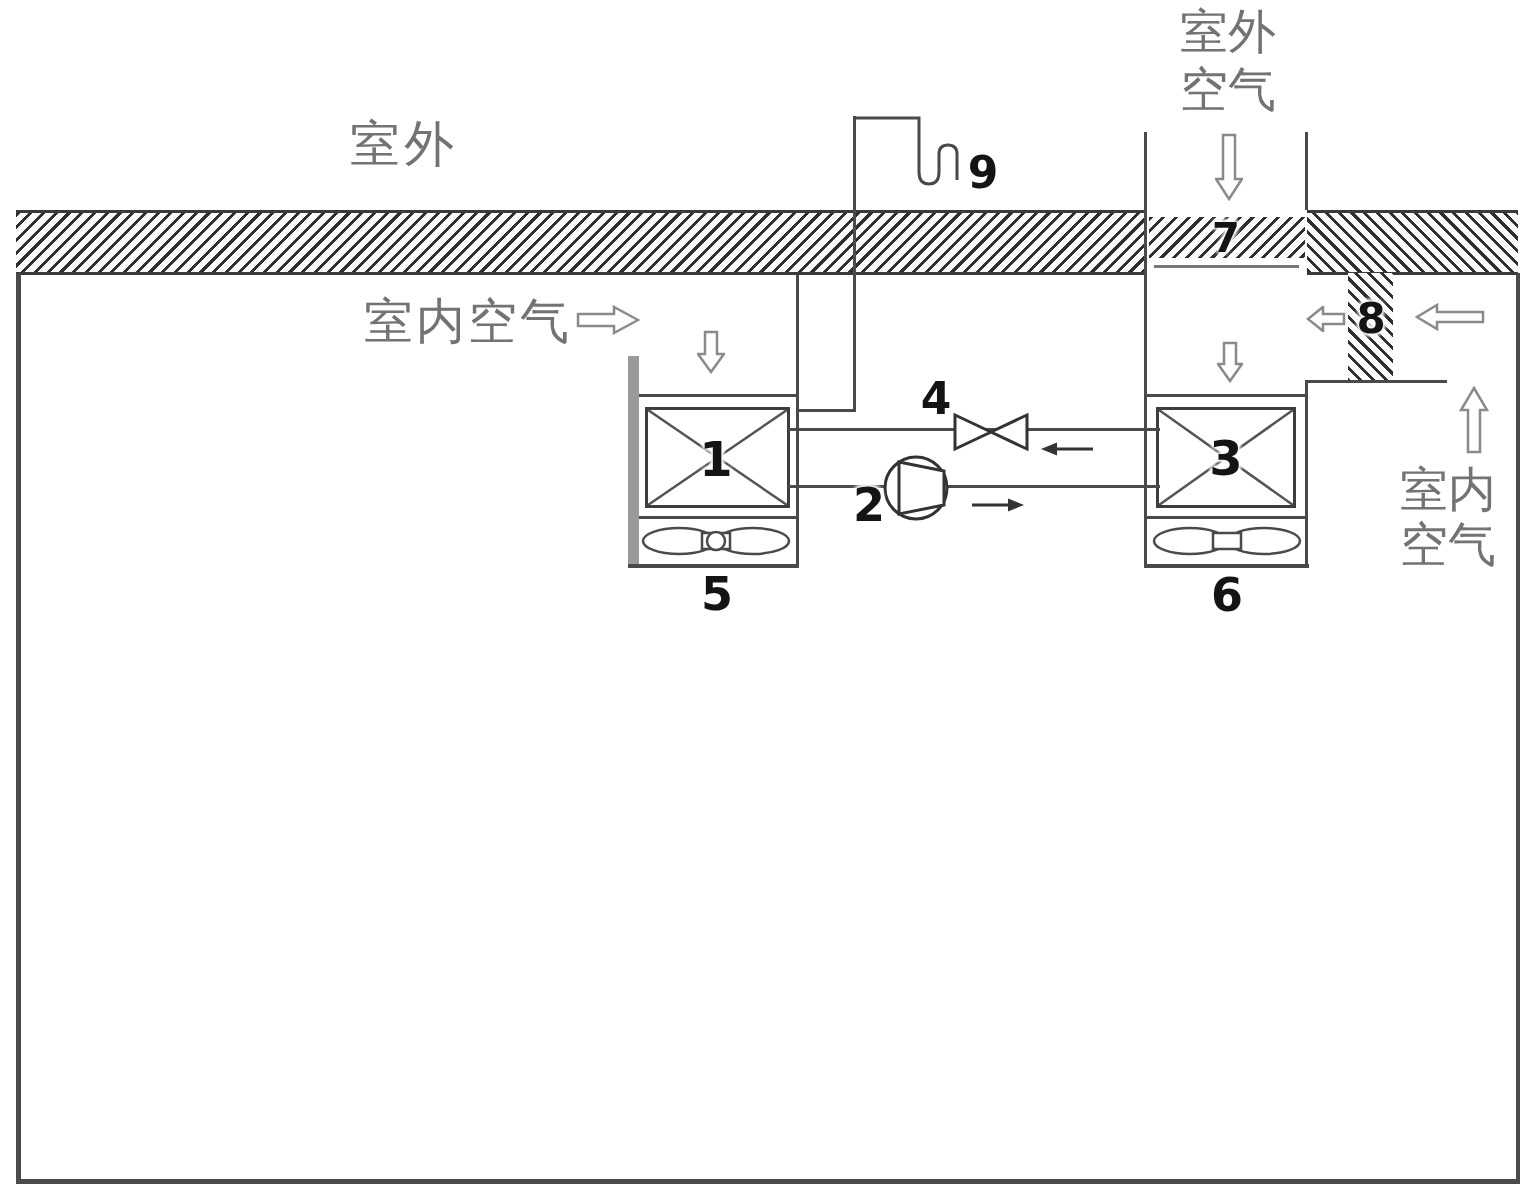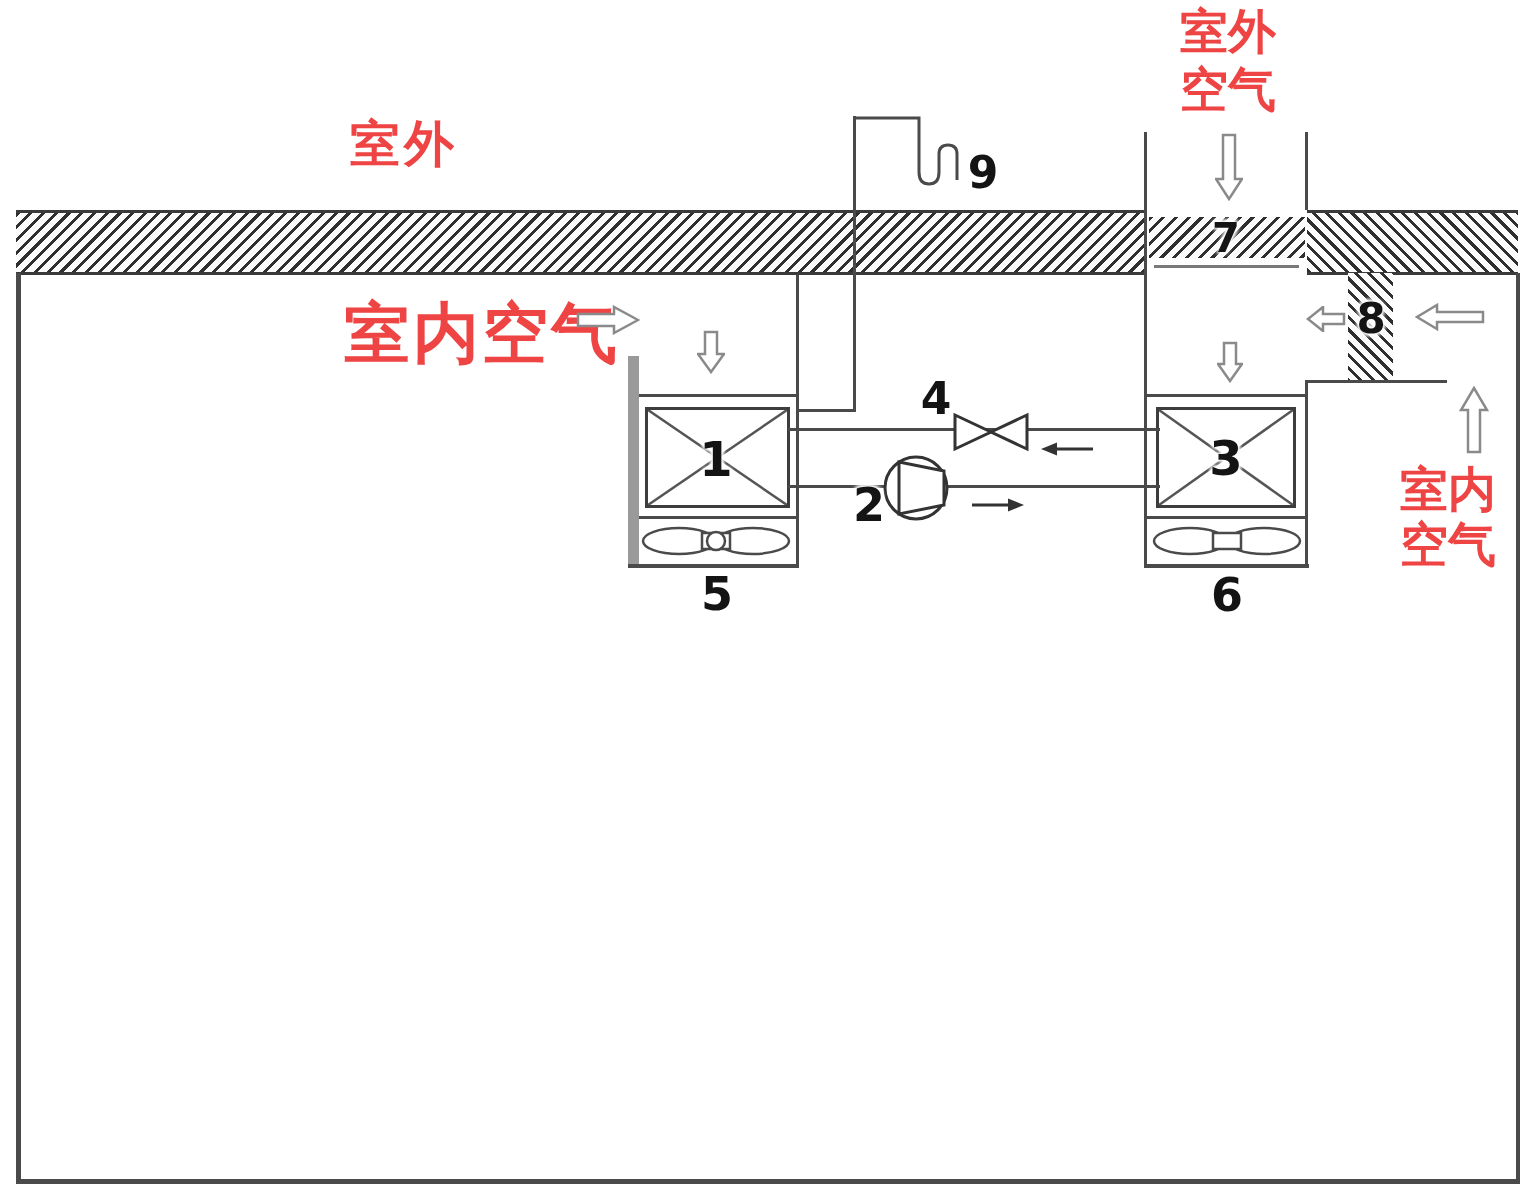--- a/index.html
+++ b/index.html
@@ -6,36 +6,36 @@
   #canvas{position:relative;width:1535px;height:1200px;background:#ffffff;overflow:hidden;
           font-family:"DejaVu Sans","Liberation Sans",sans-serif;}
   .abs{position:absolute;}
   .line{position:absolute;background:#4a4a4a;}
   .thinline{position:absolute;background:#787878;}
   
   .hatch-fwd{position:absolute;background:repeating-linear-gradient(135deg,#2f2f2f 0 3px,#fbfbfb 3px 9px);}
   
   .hatch-back{position:absolute;background:repeating-linear-gradient(45deg,#2f2f2f 0 3px,#fbfbfb 3px 9px);}
   .band{border-top:3px solid #3a3a3a;border-bottom:3px solid #3a3a3a;box-sizing:border-box;}
-  .cjk{position:absolute;color:#ef4444;font-weight:700;}
+  .cjk{position:absolute;color:#737373;font-weight:400;}
   .prewrap{white-space:pre-line;text-align:center;}
   .num{position:absolute;transform:translate(-50%,-50%);font-weight:bold;color:#141414;
        text-shadow:0 0 5px #fff,0 0 5px #fff,0 0 5px #fff,0 0 5px #fff,0 0 5px #fff;}
   .box{position:absolute;background:#ffffff;border:3px solid #3d3d3d;box-sizing:border-box;}
   svg{display:block;}
 </style>
 </head>
 <body>
 
 <div id="canvas">
 
   <div class="cjk" style="left:350px;top:111px;font-size:50px;letter-spacing:4px;">室外</div>
   <div class="cjk prewrap" style="left:1168px;top:2px;width:120px;font-size:48px;line-height:58px;">室外
 空气</div>
-  <div class="cjk" style="left:344px;top:289px;font-size:66px;letter-spacing:3px;">室内空气</div>
+  <div class="cjk" style="left:364px;top:289px;font-size:49px;letter-spacing:3px;">室内空气</div>
   <div class="cjk prewrap" style="left:1394px;top:462px;width:108px;font-size:48px;line-height:55px;">室内
 空气</div>
 
   <div class="hatch-fwd band" style="left:16px;top:210px;width:1130px;height:65px;"></div>
   <div class="hatch-back band" style="left:1307px;top:210px;width:211px;height:65px;"></div>
 
   <div class="line" style="left:16px;top:273px;width:5px;height:908px;"></div>
   <div class="line" style="left:16px;top:1179px;width:1504px;height:5px;"></div>
   <div class="line" style="left:1516px;top:273px;width:4px;height:908px;"></div>
 

